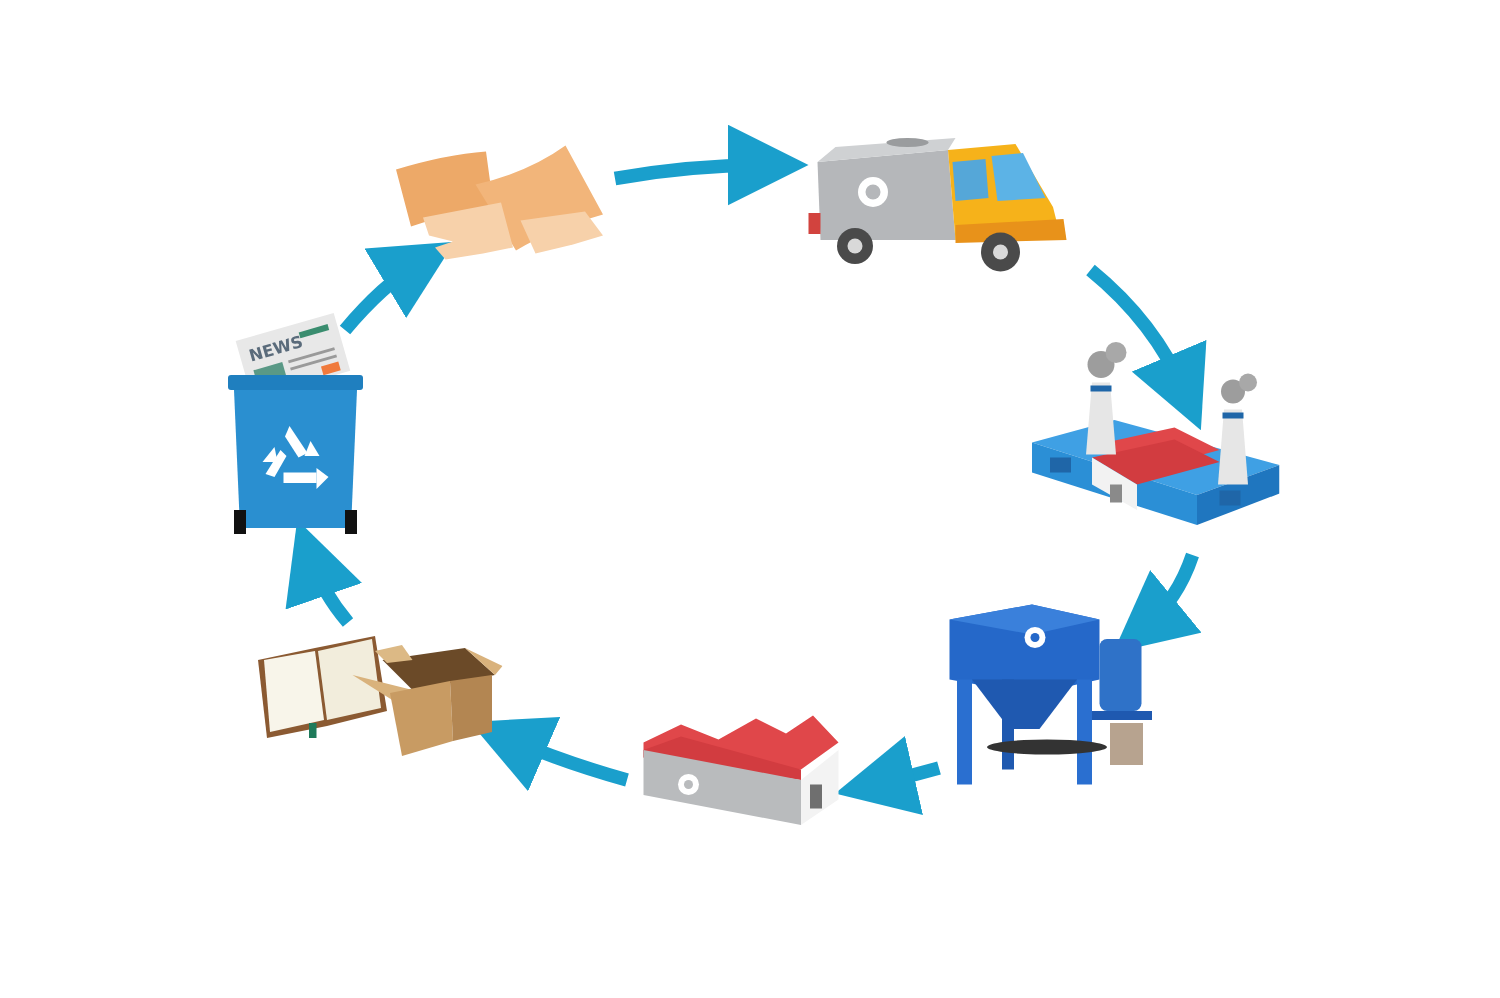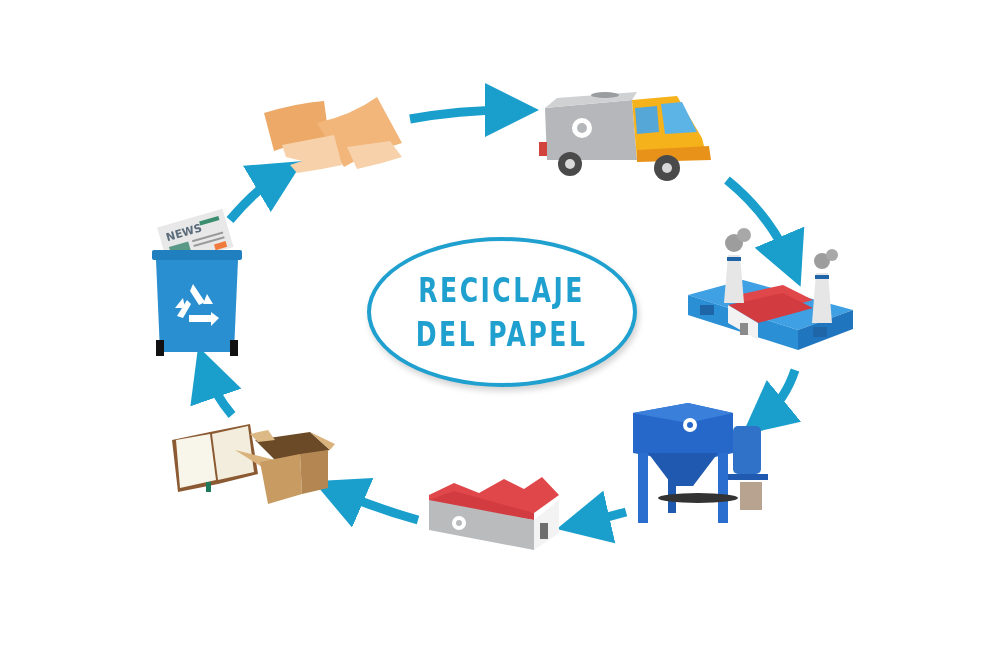--- a/index.html
+++ b/index.html
@@ -34,24 +34,20 @@
       <path d="M410,119 Q460,110 512,110"></path>
       <path d="M727,180 Q770,215 790,262"></path>
       <path d="M795,370 Q785,400 763,418"></path>
       <path d="M626,512 Q605,518 583,523"></path>
       <path d="M418,520 Q375,508 338,492"></path>
       <path d="M232,415 Q215,395 207,372"></path>
       <path d="M230,220 Q255,190 280,175"></path>
     </g>
   </svg>
 
-  <div class="center-oval">
-    <div class="title-line">RECICLAJE</div>
-    <div class="title-line">DEL PAPEL</div>
-  </div>
 
   <svg class="node" style="left:262px;top:95px;" width="150" height="80" viewBox="0 0 150 80">
     <path d="M2,18 Q35,8 62,6 L68,50 Q40,46 12,56 Z" fill="#eda968"></path>
     <path d="M55,28 Q90,20 115,2 L140,48 Q105,58 82,72 Z" fill="#f2b57a"></path>
     <path d="M20,50 L72,40 L80,70 L60,74 L35,78 L28,70 L40,66 L24,62 Z" fill="#f7d1aa"></path>
     <path d="M85,52 L128,46 L140,62 L120,68 L95,74 Z" fill="#f7d1aa"></path>
   </svg>
 
   <svg class="node" style="left:537px;top:88px;" width="180" height="100" viewBox="0 0 180 100">
     <path d="M8,20 L95,12 L100,72 L10,72 Z" fill="#b5b7ba"></path>

